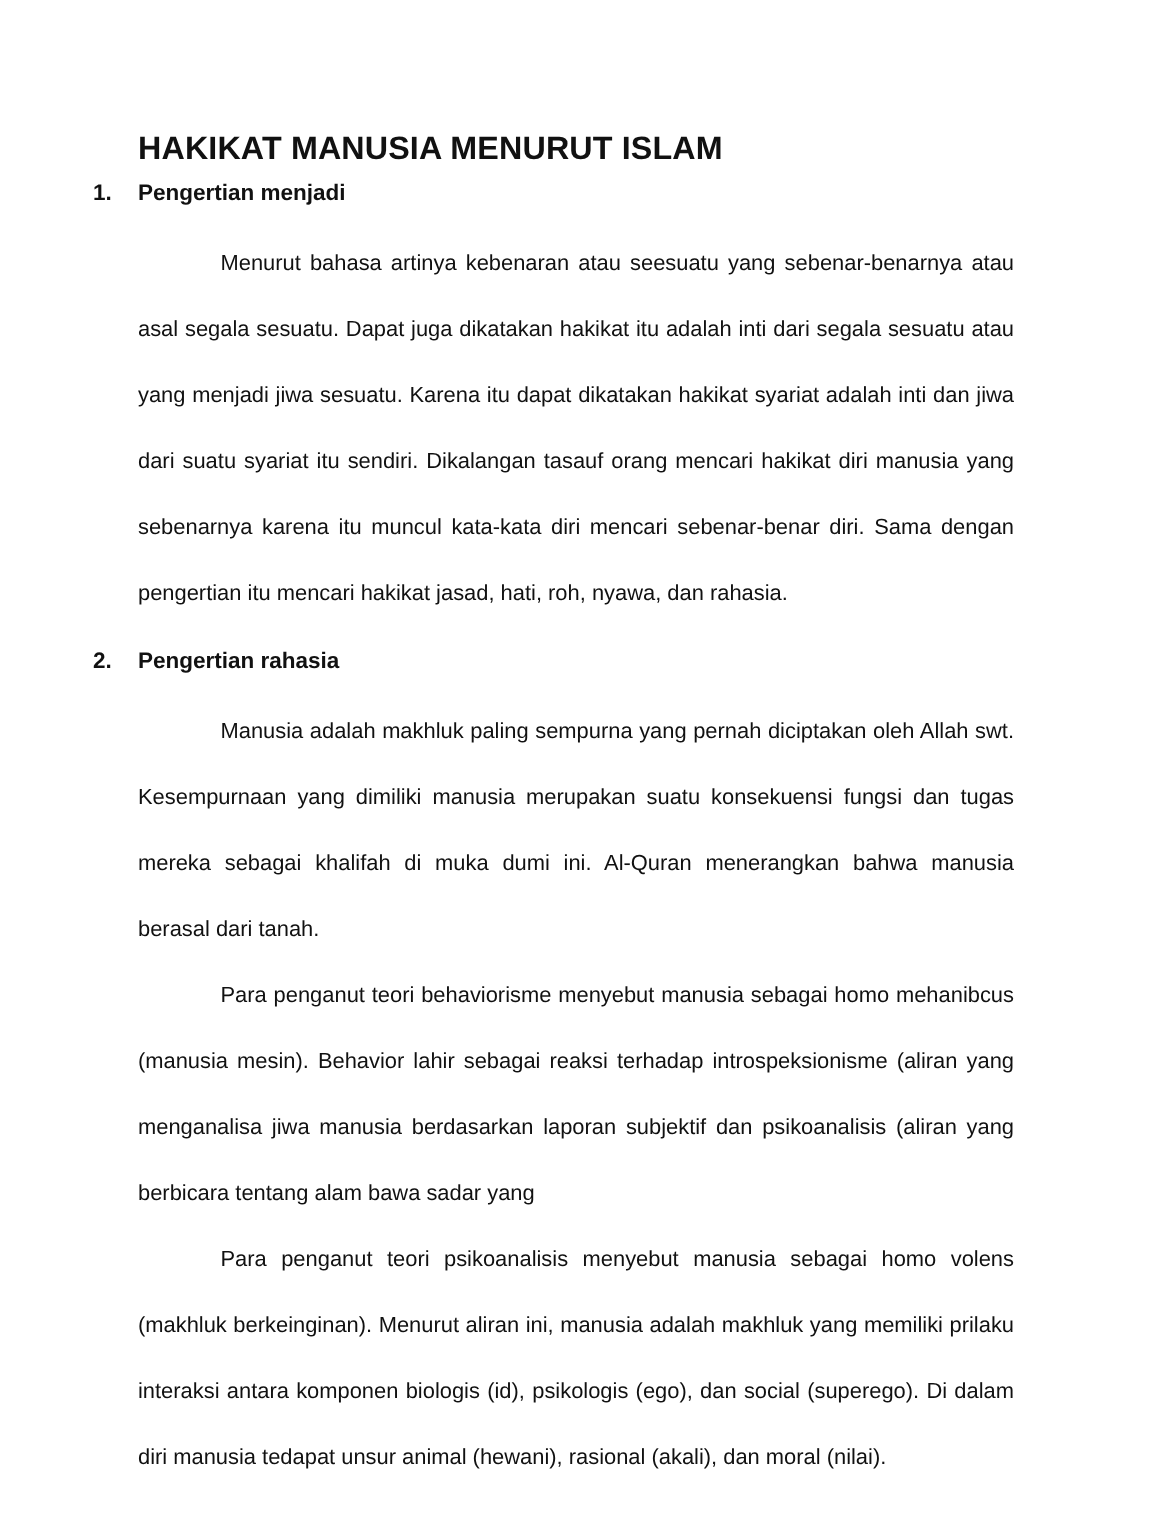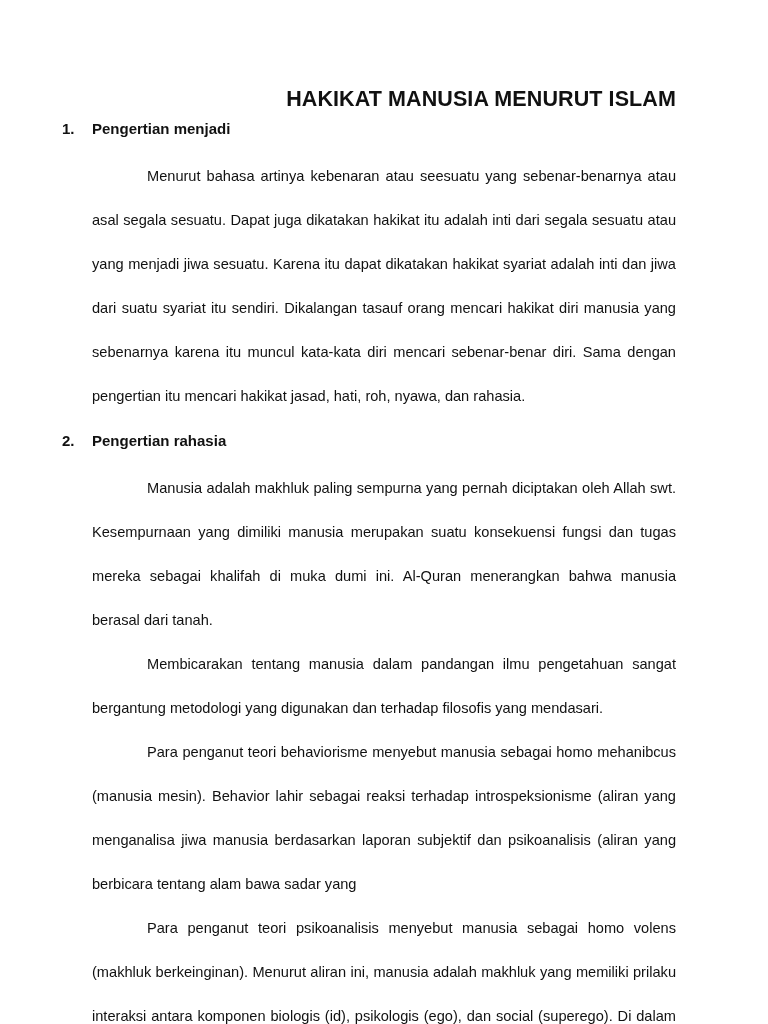--- a/index.html
+++ b/index.html
@@ -26,21 +26,21 @@
     background: #ffffff;
     box-sizing: border-box;
     padding: 0;
   }
 
   .doc-title {
     position: absolute;
     left: 92px;
     top: 86px;
     width: 584px;
-    text-align: right;
+    text-align: left;
     font-size: 21.5px;
     font-weight: bold;
     letter-spacing: 0.1px;
     line-height: 26px;
     margin: 0;
   }
 
   .content {
     position: absolute;
     left: 62px;
@@ -102,18 +102,17 @@
     <p class="para">Menurut bahasa artinya kebenaran atau seesuatu yang sebenar-benarnya atau asal segala sesuatu. Dapat juga dikatakan hakikat itu adalah inti dari segala sesuatu atau yang menjadi jiwa sesuatu. Karena itu dapat dikatakan hakikat syariat adalah inti dan jiwa dari suatu syariat itu sendiri. Dikalangan tasauf orang mencari hakikat diri manusia yang sebenarnya karena itu muncul kata-kata diri mencari sebenar-benar diri. Sama dengan pengertian itu mencari hakikat jasad, hati, roh, nyawa, dan rahasia.</p>
 
     <div class="spacer-sm"></div>
 
     <div class="numbered-heading">
       <span class="num">2.</span>
       <span>Pengertian rahasia</span>
     </div>
     <div class="spacer-hd"></div>
     <p class="para">Manusia adalah makhluk paling sempurna yang pernah diciptakan oleh Allah swt. Kesempurnaan yang dimiliki manusia merupakan suatu konsekuensi fungsi dan tugas mereka sebagai khalifah di muka dumi ini. Al-Quran menerangkan bahwa manusia berasal dari tanah.</p>
-    <p class="para">Membicarakan tentang manusia dalam pandangan ilmu pengetahuan sangat bergantung metodologi yang digunakan dan terhadap filosofis yang mendasari.</p>
     <p class="para last-clip">Para penganut teori behaviorisme menyebut manusia sebagai homo mehanibcus (manusia mesin). Behavior lahir sebagai reaksi terhadap introspeksionisme (aliran yang menganalisa jiwa manusia berdasarkan laporan subjektif dan psikoanalisis (aliran yang berbicara tentang alam bawa sadar yang</p>
     <p class="para">Para penganut teori psikoanalisis menyebut manusia sebagai homo volens (makhluk berkeinginan). Menurut aliran ini, manusia adalah makhluk yang memiliki prilaku interaksi antara komponen biologis (id), psikologis (ego), dan social (superego). Di dalam diri manusia tedapat unsur animal (hewani), rasional (akali), dan moral (nilai).</p>
 
   </div>
 </div>
 
 </body></html>

